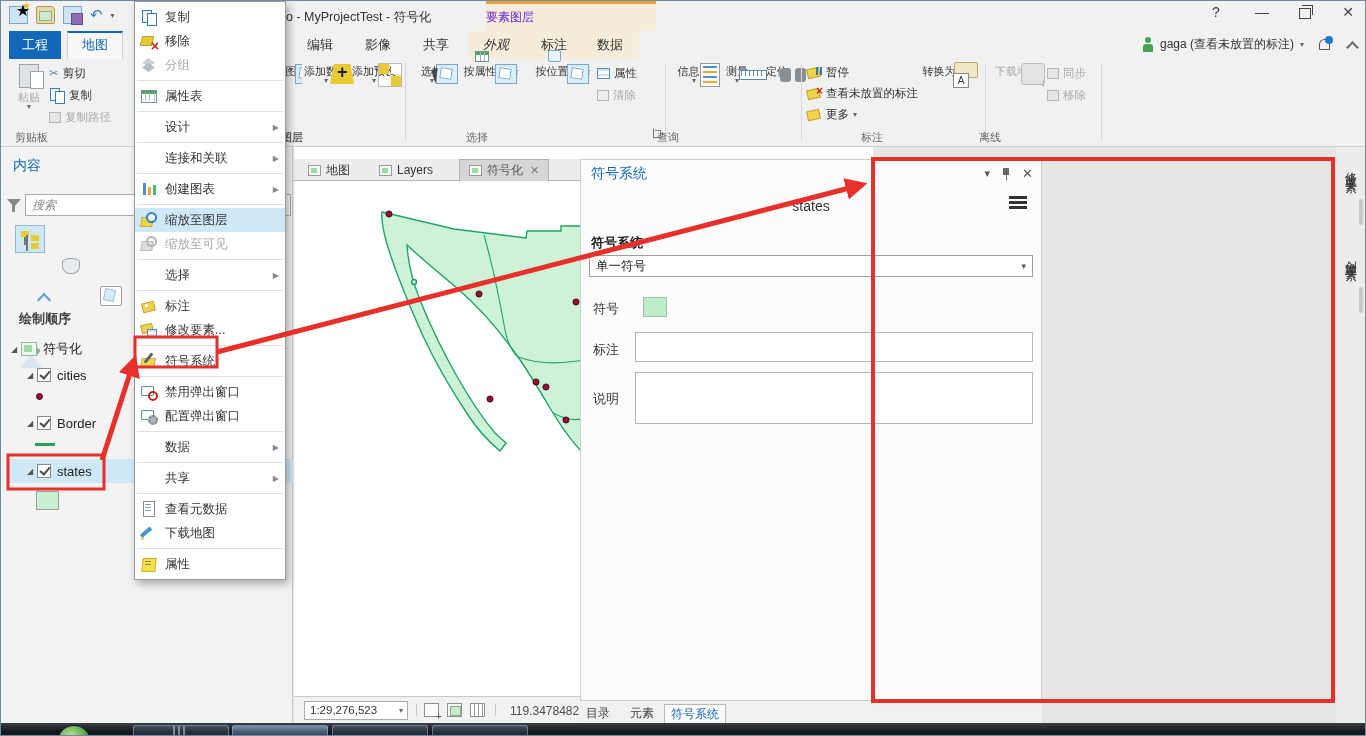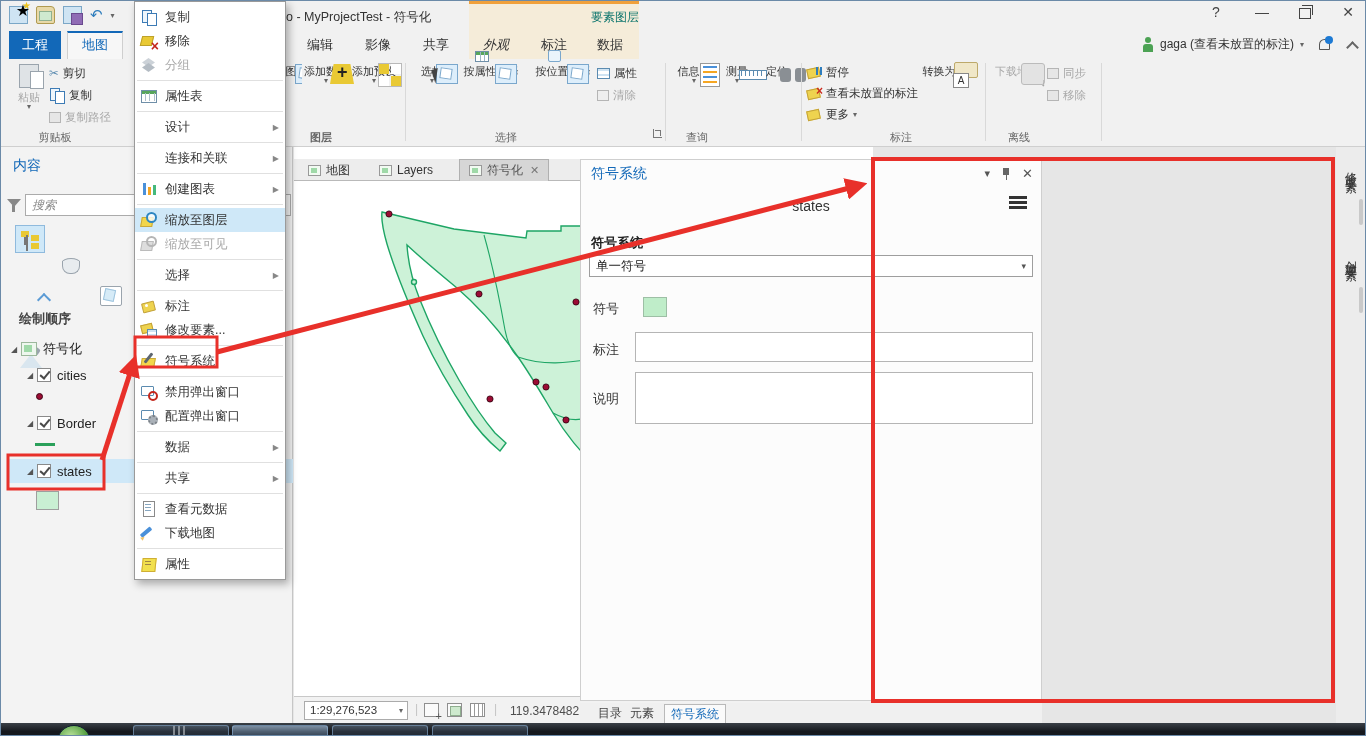--- a/index.html
+++ b/index.html
@@ -12,21 +12,21 @@
   .qa-new{background:#cfe4f3;border:1px solid #7ba7c7;}
   .qa-new::after{content:"★";position:absolute;right:-3px;top:-6px;color:#e9b retained;}
   .qa-new::before{content:"★";position:absolute;right:-4px;top:-7px;color:#edc41f;font-size:10px;}
   .qa-open{background:#e8d9a8;border:1px solid #b09a50;border-radius:2px 4px 2px 2px;}
   .qa-open::before{content:"";position:absolute;left:2px;top:4px;right:2px;bottom:2px;background:#cfe9cf;border:1px solid #8fb08f;}
   .qa-save{background:#cfe4f3;border:1px solid #7ba7c7;}
   .qa-save::before{content:"";position:absolute;right:-2px;bottom:-2px;width:10px;height:10px;background:#8f6bb5;border:1px solid #6a4a8f;}
   .qa-undo{color:#2e7dbd;font-size:15px;line-height:18px;}
   .qa-caret{color:#666;font-size:8px;}
   .title-text{position:absolute;left:285px;top:8px;font-size:12.5px;color:#333;white-space:nowrap;}
-  .ctx-head{position:absolute;left:468px;top:0;width:170px;height:30px;background:#f5ecd9;border-top:3px solid #f0a03a;color:#0f766e;font-size:12px;text-align:right;line-height:26px;}
+  .ctx-head{position:absolute;left:485px;top:0;width:170px;height:30px;background:#f5ecd9;border-top:3px solid #f0a03a;color:#6d28d9;font-size:12px;text-align:left;line-height:26px;}
   .win-controls{position:absolute;right:10px;top:3px;display:flex;gap:28px;align-items:center;color:#444;font-size:14px;}
   .wc{width:18px;text-align:center;cursor:default;}
   .wc-restore{position:relative;width:12px;height:11px;border:1px solid #444;margin-top:3px;}
   .wc-restore::before{content:"";position:absolute;left:2px;top:-4px;width:10px;height:9px;border:1px solid #444;border-bottom:none;border-left:none;}
   
   .tabrow{position:absolute;left:0;top:30px;width:1366px;height:28px;background:#f1f1f1;}
   .ctx-bg{position:absolute;left:468px;top:0;width:170px;height:28px;background:#f5ecd9;}
   .rtab{position:absolute;top:0;height:28px;line-height:28px;text-align:center;font-size:13px;color:#333;padding:0 10px;}
   .rtab.blue{background:#1268b8;color:#fff;}
   .rtab.sel{background:#f7f7f7;color:#1268b8;border:1px solid #cfcfcf;border-bottom:none;border-top:2px solid #1268b8;line-height:24px;}
@@ -34,21 +34,21 @@
   .person{position:relative;width:12px;height:16px;}
   .person::before{content:"";position:absolute;left:3px;top:0;width:6px;height:6px;border-radius:50%;background:#4ca254;}
   .person::after{content:"";position:absolute;left:1px;top:7px;width:10px;height:8px;border-radius:3px 3px 0 0;background:#4ca254;}
   .bell{position:relative;width:13px;height:14px;margin-left:8px;}
   .bell::before{content:"";position:absolute;left:1px;top:1px;width:9px;height:9px;border:1.5px solid #555;border-radius:6px 6px 1px 1px;}
   .bell::after{content:"";position:absolute;right:-2px;top:-2px;width:8px;height:8px;border-radius:50%;background:#1d7ad4;}
   .ribbon-collapse{position:absolute;right:10px;top:12px;width:9px;height:9px;border-top:2px solid #666;border-left:2px solid #666;transform:rotate(45deg);}
   
   .ribbon{position:absolute;left:0;top:58px;width:1366px;height:88px;background:#f1f1f1;border-bottom:1px solid #cfcfcf;}
   .gsep{position:absolute;top:4px;height:78px;width:1px;background:#d9d9d9;}
-  .glabel{position:absolute;top:71px;font-size:11px;color:#666;width:80px;text-align:center;}
+  .glabel{position:absolute;top:71px;font-size:11px;color:#666;width:80px;text-align:left;}
   .bigbtn{position:absolute;top:3px;width:48px;height:66px;text-align:center;font-size:11px;color:#333;}
   .bigbtn .cap{margin-top:3px;line-height:12px;}
   .bigbtn .drop{color:#666;font-size:8px;line-height:8px;}
   .smallcol{position:absolute;top:6px;display:flex;flex-direction:column;gap:6px;}
   .smallbtn{display:flex;align-items:center;gap:4px;font-size:11.5px;color:#333;height:16px;white-space:nowrap;}
   .dis{color:#a8a8a8 !important;}
   .bicon{position:relative;width:32px;height:28px;margin:0 auto;}
   
   .ic-paste{width:20px;height:24px;margin:2px auto;background:#dfe3e6;border:1px solid #9aa4ad;}
   .ic-paste::before{content:"";position:absolute;left:10px;top:6px;width:12px;height:16px;background:#fff;border:1px solid #9aa4ad;}
@@ -533,21 +533,21 @@
       <div class="sp-select"><span>单一符号</span><span class="sd">▾</span></div>
       <div class="sp-lab" style="top:140px;">符号</div>
       <div class="swatch"></div>
       <div class="sp-lab" style="top:181px;">标注</div>
       <div class="sp-input" style="top:172px;height:30px;"></div>
       <div class="sp-lab" style="top:230px;">说明</div>
       <div class="sp-input" style="top:212px;height:52px;"></div>
     </section>
 
     <div class="docktabs">
-      <div class="dtab" style="left:12px;text-align:right;">目录</div>
+      <div class="dtab" style="left:0;text-align:right;">目录</div>
       <div class="dtab" style="left:44px;">元素</div>
       <div class="dtab active" style="left:84px;">符号系统</div>
     </div>
 
     <div class="edge">
       <div class="vtext" style="top:16px;">修改要素</div>
       <span class="vpill" style="top:52px;"></span>
       <div class="vtext" style="top:104px;">创建要素</div>
       <span class="vpill" style="top:140px;"></span>
     </div>

